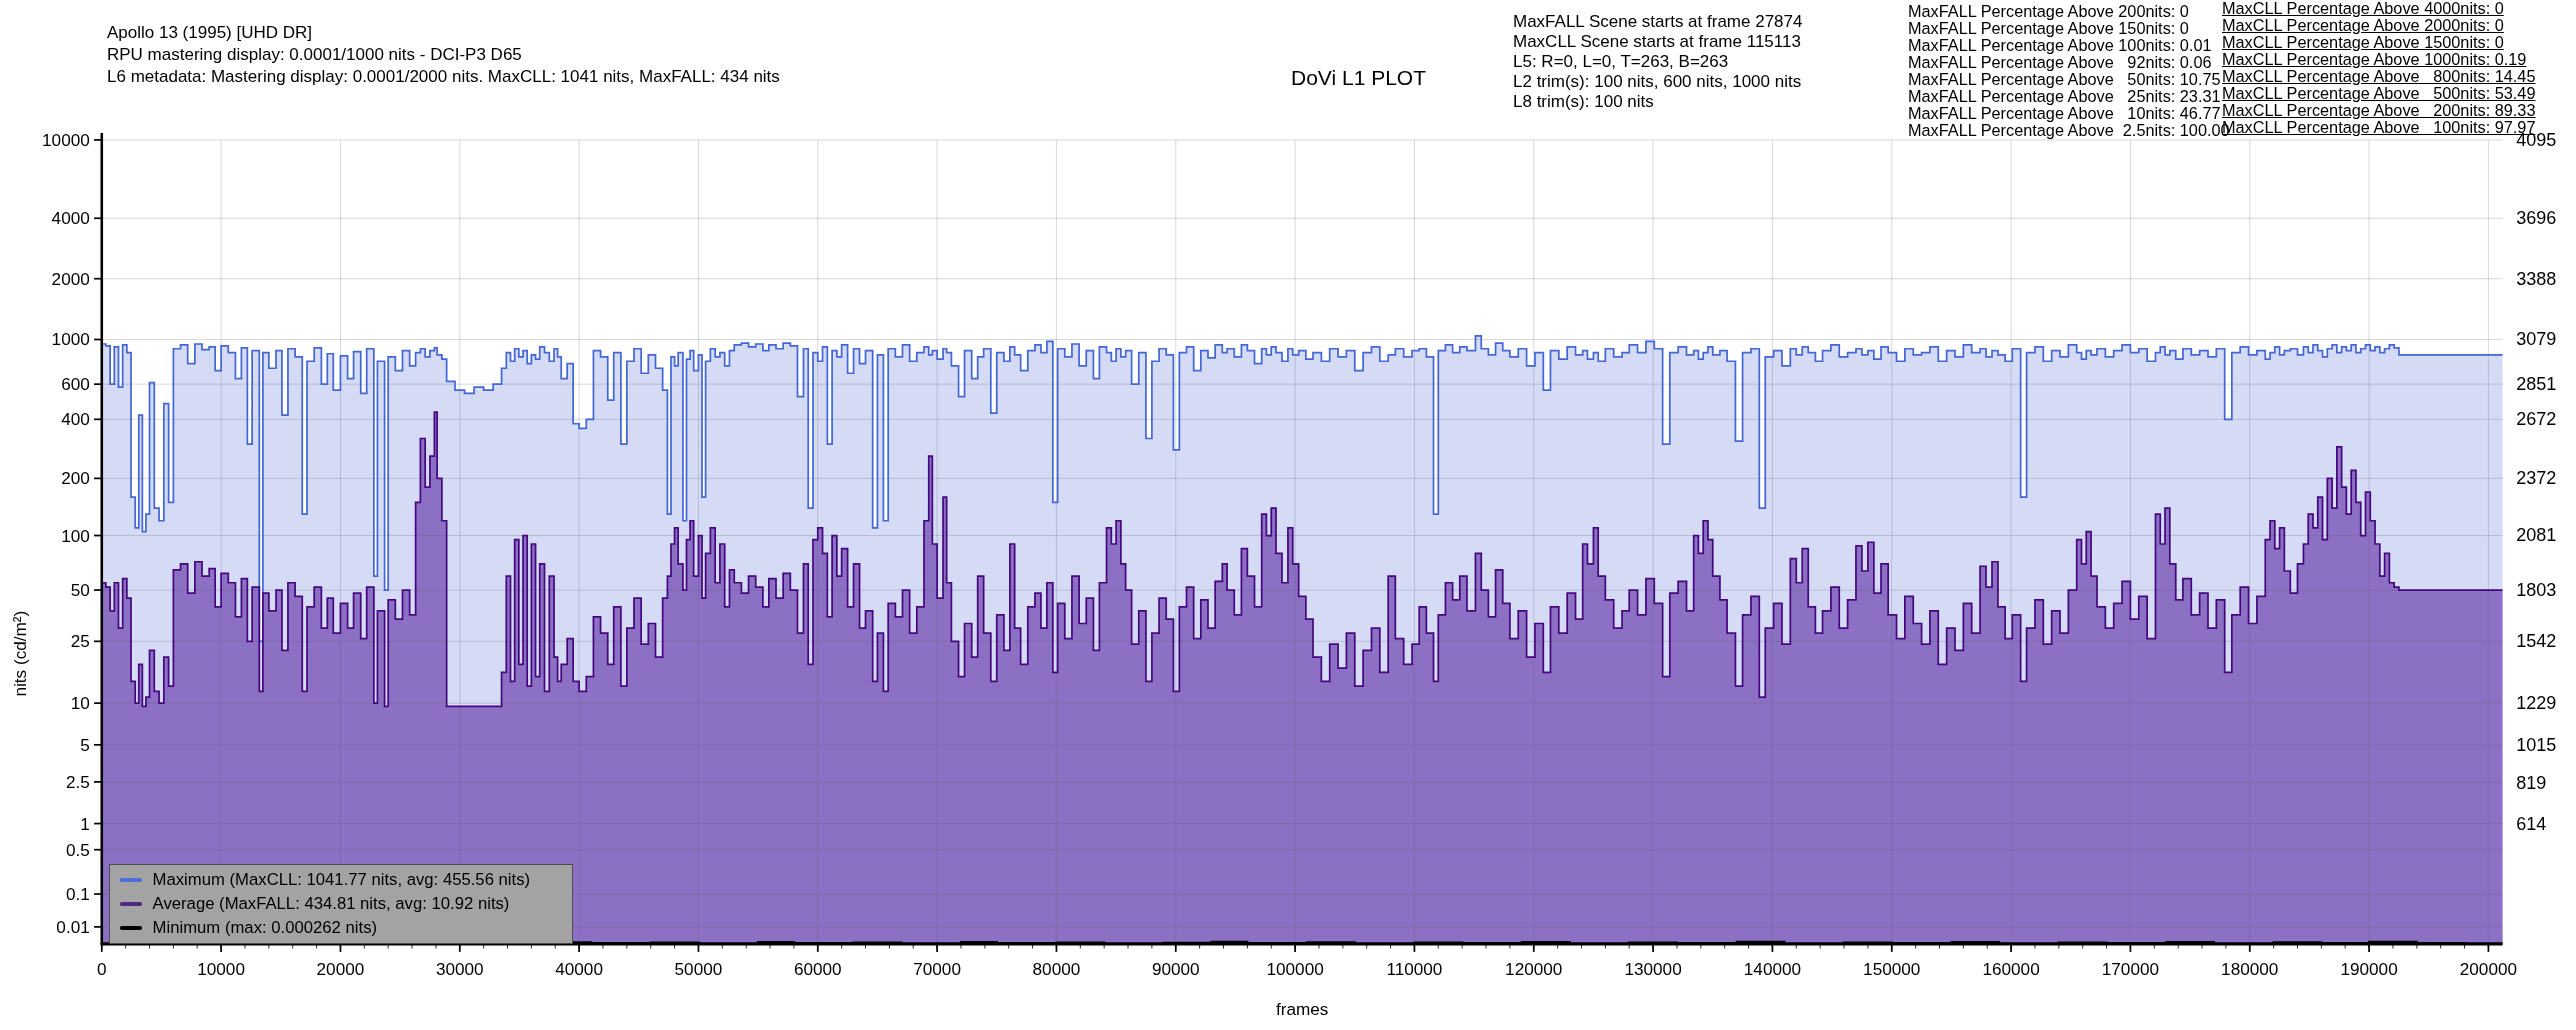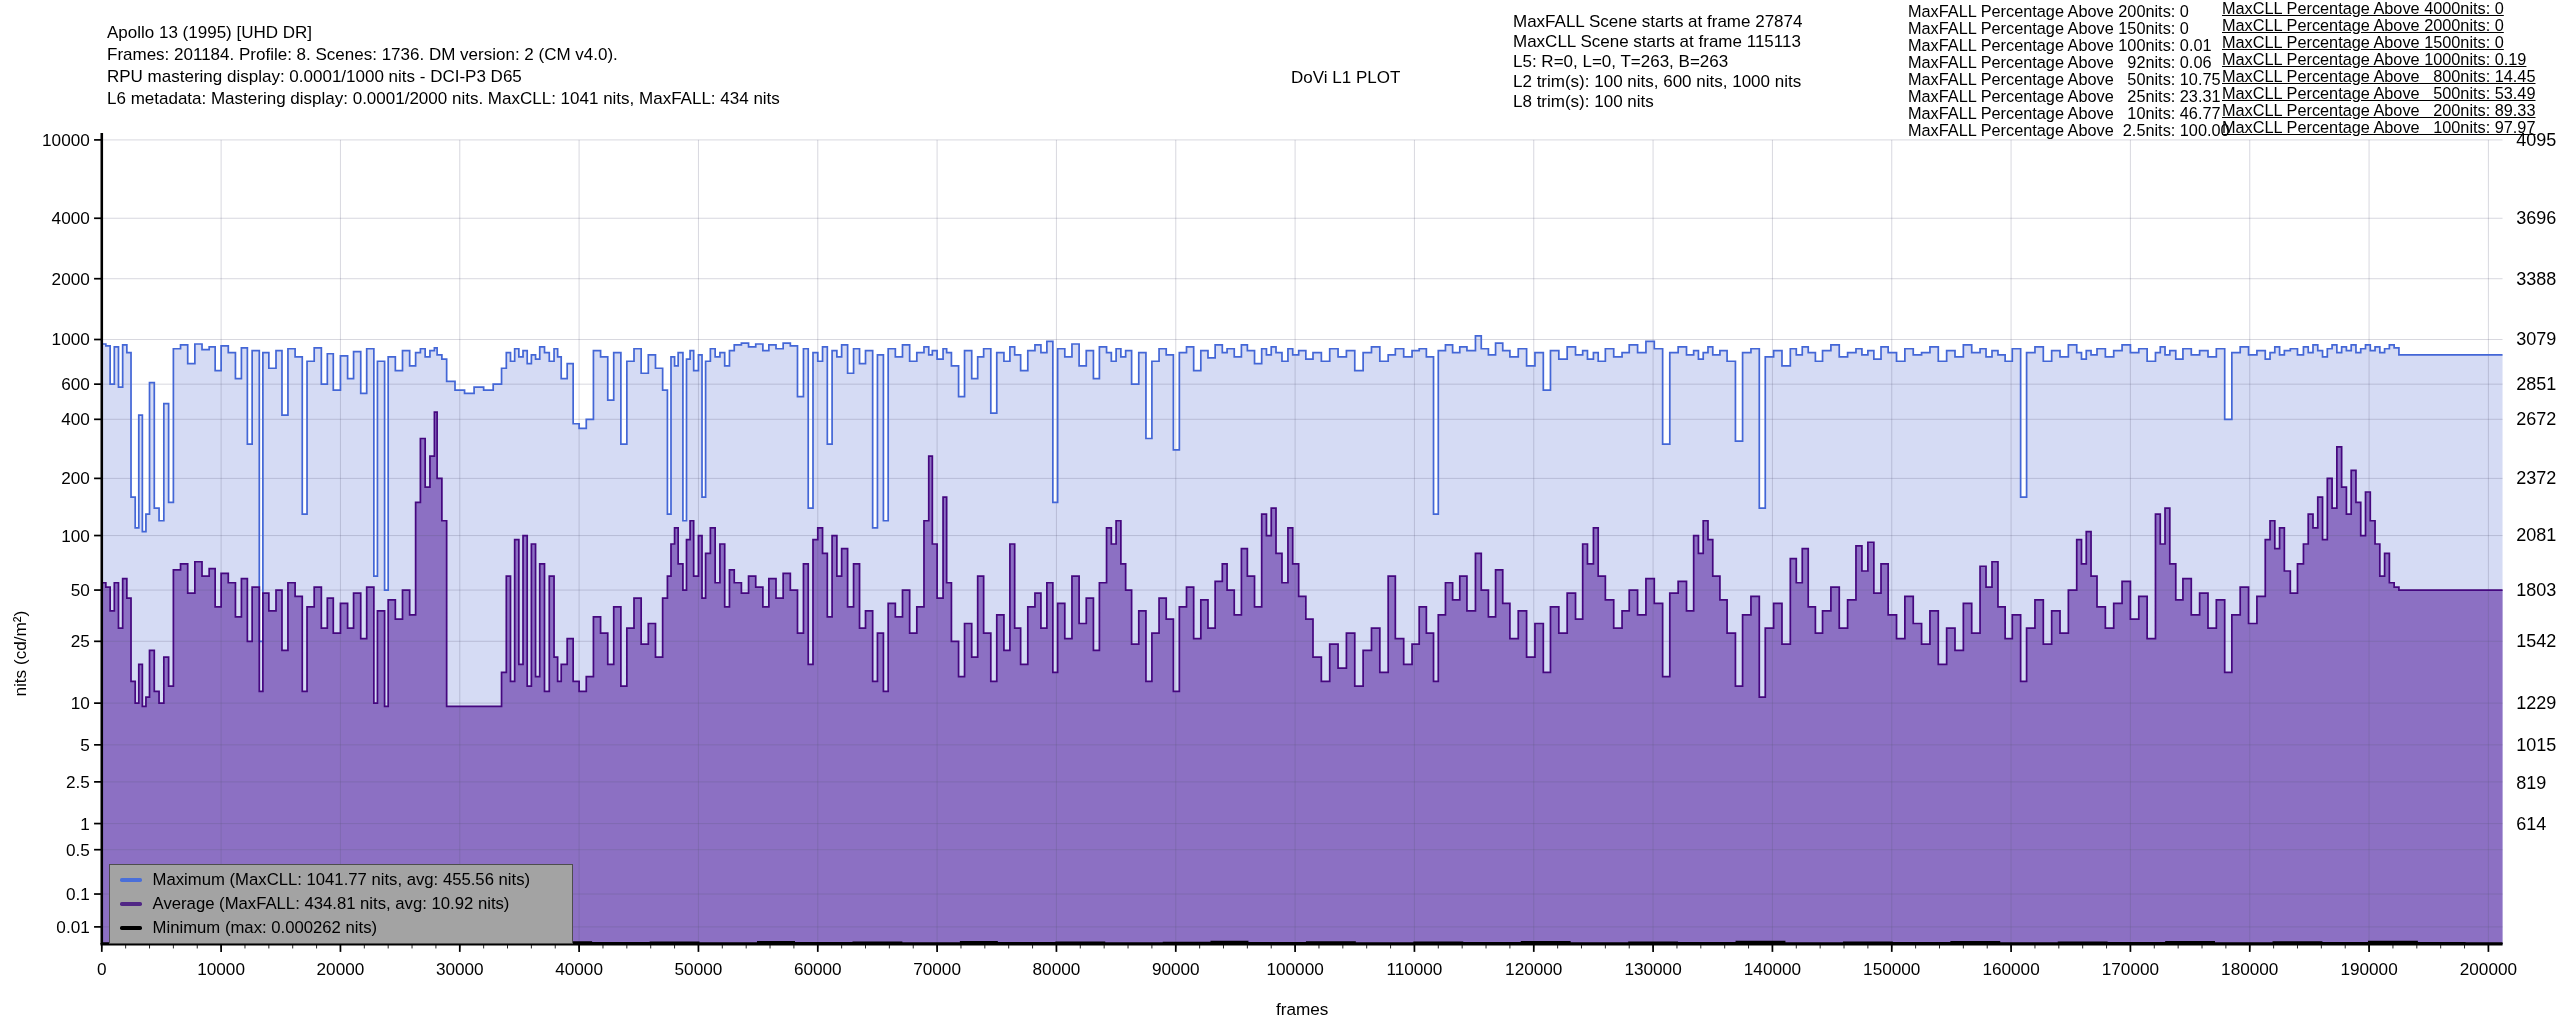--- a/index.html
+++ b/index.html
@@ -1,36 +1,36 @@
 <!DOCTYPE html>
 <html style="font-size:13.7px"><head>
 <meta charset="utf-8">
 <style>
   html,body{margin:0;padding:0;background:#fff;}
   #page{position:relative;width:2576px;height:1030px;background:#fff;overflow:hidden;
         font-family:"Liberation Sans",sans-serif;color:#000;}
   .tblock{position:absolute;white-space:pre;line-height:22px;font-size:17px;}
   .tblock div{white-space:pre;}
   #title-block{left:107px;top:22px;}
-  #plot-title{left:1291px;top:67px;font-size:17px;}
+  #plot-title{left:1291px;top:67px;font-size:21px;}
   #scene-info{left:1513px;top:12px;line-height:20px;}
   #maxfall-table{left:1908px;top:3.4px;line-height:17px;font-size:16.3px;}
   #maxcll-table{left:2222px;top:0;line-height:17px;font-size:16.3px;text-decoration:underline;}
   #chart-svg{position:absolute;left:0;top:0;}
   #legend{position:absolute;left:109px;top:864px;width:464px;height:80px;background:#a3a3a3;
           border:1.7px solid #4d4d4d;box-sizing:border-box;display:flex;flex-direction:column;
           justify-content:space-around;padding:3.4px 0 3.4px 10.3px;z-index:5;}
   .legend-row{display:flex;align-items:center;gap:10.3px;font-size:16.7px;}
   .legend-swatch{display:inline-block;width:22px;height:4.3px;border-radius:1.7px;flex:0 0 22px;}
 </style>
 </head>
 <body>
 
 <div id="page">
-  <div id="title-block" class="tblock"><div>Apollo 13 (1995) [UHD DR]</div><div>Frames: 201184. Profile: 8. Scenes: 1736. DM version: 2 (CM v4.0).</div><div>RPU mastering display: 0.0001/1000 nits - DCI-P3 D65</div><div>L6 metadata: Mastering display: 0.0001/2000 nits. MaxCLL: 1041 nits, MaxFALL: 434 nits</div></div>
+  <div id="title-block" class="tblock"><div>Apollo 13 (1995) [UHD DR]</div><div>RPU mastering display: 0.0001/1000 nits - DCI-P3 D65</div><div>L6 metadata: Mastering display: 0.0001/2000 nits. MaxCLL: 1041 nits, MaxFALL: 434 nits</div></div>
   <div id="plot-title" class="tblock">DoVi L1 PLOT</div>
   <div id="scene-info" class="tblock"><div>MaxFALL Scene starts at frame 27874</div><div>MaxCLL Scene starts at frame 115113</div><div>L5: R=0, L=0, T=263, B=263</div><div>L2 trim(s): 100 nits, 600 nits, 1000 nits</div><div>L8 trim(s): 100 nits</div></div>
   <div id="maxfall-table" class="tblock"><div>MaxFALL Percentage Above 200nits: 0</div><div>MaxFALL Percentage Above 150nits: 0</div><div>MaxFALL Percentage Above 100nits: 0.01</div><div>MaxFALL Percentage Above   92nits: 0.06</div><div>MaxFALL Percentage Above   50nits: 10.75</div><div>MaxFALL Percentage Above   25nits: 23.31</div><div>MaxFALL Percentage Above   10nits: 46.77</div><div>MaxFALL Percentage Above  2.5nits: 100.00</div></div>
   <div id="maxcll-table" class="tblock"><div>MaxCLL Percentage Above 4000nits: 0</div><div>MaxCLL Percentage Above 2000nits: 0</div><div>MaxCLL Percentage Above 1500nits: 0</div><div>MaxCLL Percentage Above 1000nits: 0.19</div><div>MaxCLL Percentage Above   800nits: 14.45</div><div>MaxCLL Percentage Above   500nits: 53.49</div><div>MaxCLL Percentage Above   200nits: 89.33</div><div>MaxCLL Percentage Above   100nits: 97.97</div></div>
   <svg id="chart-svg" width="2576" height="1030" viewBox="0 0 3000 1200">
       <path d="M118.00 400.78H122.73V402.95H127.73V447.57H132.60V404.05H137.46V451.01H142.33V401.86H147.20V410.93H152.06V579.07H156.93V614.94H161.10V483.63H165.27V619.33H169.44V599.05H173.61V445.89H179.17V591.94H184.73V606.68H190.29V470.16H195.86V585.30H201.42V406.30H209.76V401.86H218.10V423.54H226.44V400.78H234.78V407.44H243.12V404.05H250.08V431.91H257.03V402.95H265.37V410.93H273.71V441.02H280.66V405.17H287.61V517.31H293.17V408.59H301.52V747.18H305.69V410.93H312.64V429.04H320.98V408.59H327.93V483.63H334.88V406.30H343.22V415.79H351.57V599.05H357.13V420.89H365.47V405.17H373.81V447.57H380.76V412.13H387.71V454.57H396.05V414.56H404.40V441.02H411.35V409.75H419.69V458.25H426.64V406.30H434.98V671.09H439.15V420.89H447.49V687.46H451.66V415.79H460.01V431.91H468.35V408.59H476.69V426.25H483.64V410.93H489.20V406.30H494.76V415.79H500.32V408.59H505.52V405.17H508.67V413.33H514.23V418.31H519.79V444.24H529.52V454.57H540.64V458.25H551.76V451.01H562.89V454.57H574.01V447.57H583.74V429.04H589.30V410.93H594.17V420.89H599.03V406.30H603.90V415.79H608.77V408.59H613.63V423.54H618.50V413.33H623.36V418.31H628.23V404.05H633.79V410.93H639.35V420.89H644.91V406.30H649.08V415.79H653.25V441.02H660.21V423.54H667.16V493.68H674.11V499.11H682.45V488.53H690.79V408.59H699.13V415.79H707.47V466.04H714.43V410.93H722.77V517.31H729.72V420.89H738.06V406.30H746.40V434.86H754.74V413.33H763.09V429.04H771.43V454.57H776.99V599.05H781.16V415.79H785.33V426.25H789.50V410.93H795.06V606.68H799.23V418.31H803.40V408.59H807.57V431.91H813.13V413.33H817.31V579.07H821.48V420.89H827.04V406.30H832.60V415.79H838.16V410.93H843.72V426.25H849.28V408.59H854.84V401.86H863.18V399.71H871.53V404.05H879.87V400.78H888.21V408.59H895.16V401.86H903.50V406.30H911.84V399.71H920.19V402.95H928.53V462.07H935.48V406.30H941.04V591.94H946.60V410.93H952.16V420.89H957.72V404.05H963.28V517.31H968.84V408.59H974.41V415.79H979.97V401.86H986.92V434.86H993.87V406.30H1000.82V423.54H1007.77V408.59H1016.11V614.94H1021.68V413.33H1028.63V606.68H1034.19V406.30H1042.53V415.79H1050.87V401.86H1059.21V420.89H1067.55V410.93H1075.90V404.05H1081.46V413.33H1085.63V408.59H1091.19V418.31H1098.14V406.30H1102.31V410.93H1107.87V426.25H1116.21V462.07H1123.16V408.59H1131.51V441.02H1138.46V415.79H1145.41V406.30H1153.75V481.26H1160.70V410.93H1169.04V420.89H1176.00V404.05H1181.56V413.33H1188.51V431.91H1196.85V408.59H1205.19V401.86H1212.14V410.93H1219.09V397.60H1226.04V585.30H1231.61V406.30H1239.95V415.79H1248.29V400.78H1256.63V426.25H1264.97V408.59H1273.31V441.02H1280.27V404.05H1288.61V410.93H1294.17V420.89H1299.73V406.30H1305.29V415.79H1310.85V408.59H1317.80V447.57H1326.14V410.93H1334.49V510.88H1341.44V420.89H1349.78V406.30H1358.12V413.33H1366.46V524.17H1373.41V410.93H1381.76V404.05H1390.10V431.91H1398.44V408.59H1406.78V417.04H1415.12V401.86H1423.46V410.93H1429.02V406.30H1437.37V415.79H1445.71V401.86H1452.66V408.59H1461.00V423.54H1469.34V406.30H1474.90V413.33H1480.46V404.05H1486.03V410.93H1492.98V420.89H1499.93V406.30H1505.49V413.33H1512.44V408.59H1520.78V418.31H1529.12V410.93H1538.86V420.89H1548.59V406.30H1558.32V415.79H1568.05V408.59H1577.78V431.91H1587.51V410.93H1597.25V404.05H1606.98V420.89H1616.71V413.33H1625.05V406.30H1634.78V415.79H1644.52V408.59H1652.86V406.30H1661.20V415.79H1669.54V599.05H1675.10V408.59H1683.44V401.86H1691.79V410.93H1700.13V404.05H1708.47V408.59H1718.38V391.36H1725.15V406.30H1733.49V413.33H1741.83V399.71H1750.18V408.59H1758.52V415.79H1768.25V406.30H1777.98V426.25H1787.71V410.93H1797.45V454.57H1805.79V408.59H1815.52V418.31H1825.25V404.05H1834.98V413.33H1843.32V408.59H1848.89V418.31H1855.84V410.93H1861.40V420.89H1869.74V406.30H1879.47V415.79H1889.20V410.93H1897.55V401.86H1907.28V410.93H1917.01V397.60H1926.74V406.30H1936.47V517.31H1944.81V410.93H1954.55V404.05H1964.28V413.33H1972.62V408.59H1978.18V418.31H1983.74V410.93H1989.30V404.05H1994.86V413.33H2003.21V408.59H2011.55V420.89H2021.28V514.05H2029.62V410.93H2039.35V406.30H2049.08V591.94H2056.04V415.79H2065.77V408.59H2075.50V426.25H2085.23V406.30H2092.18V413.33H2099.13V404.05H2106.09V410.93H2114.43V420.89H2122.77V408.59H2132.50V401.86H2142.23V415.79H2151.96V410.93H2161.70V406.30H2168.65V413.33H2175.60V408.59H2182.55V418.31H2190.89V404.05H2199.23V410.93H2208.97V420.89H2218.70V406.30H2228.43V413.33H2238.16V410.93H2247.89V404.05H2257.62V420.89H2267.36V408.59H2277.09V415.79H2286.82V401.86H2296.55V410.93H2306.28V406.30H2313.24V415.79H2320.19V408.59H2327.14V413.33H2335.48V420.89H2343.82V406.30H2353.55V579.07H2360.50V410.93H2370.24V404.05H2379.97V420.89H2389.70V408.59H2399.43V415.79H2409.16V401.86H2418.90V410.93H2424.46V418.31H2430.02V408.59H2435.58V413.33H2442.53V406.30H2452.26V415.79H2461.99V408.59H2471.73V401.86H2481.46V410.93H2491.19V406.30H2500.92V420.89H2510.65V410.93H2516.22V404.05H2521.78V413.33H2527.34V408.59H2534.29V418.31H2542.63V406.30H2552.36V413.33H2562.09V408.59H2571.83V415.79H2581.56V406.30H2591.29V488.53H2599.63V410.93H2609.36V404.05H2619.10V413.33H2628.83V408.59H2638.56V418.31H2644.12V410.93H2649.68V404.05H2655.24V413.33H2660.80V408.59H2667.75V406.30H2676.10V413.33H2683.05V404.05H2688.61V410.93H2694.17V401.86H2699.73V408.59H2705.29V415.79H2710.85V406.30H2716.41V401.86H2721.97V410.93H2727.54V404.05H2733.10V408.59H2738.66V401.86H2744.22V410.93H2749.78V406.30H2755.34V401.86H2760.90V408.59H2766.46V404.05H2772.02V410.93H2777.59V406.30H2783.15V401.86H2788.71V405.17H2794.27V413.33H2915.00V1100H118.00Z" fill="#d5dbf4" stroke="none"></path>
       <path d="M118.00 678.93H122.73V683.96H127.73V711.59H132.60V678.93H137.46V731.88H142.33V674.15H147.20V696.80H152.06V793.73H156.93V819.18H161.10V773.96H165.27V822.96H169.44V812.09H173.61V757.72H179.17V805.54H184.73V819.18H190.29V765.48H195.86V799.43H201.42V663.82H209.76V657.05H218.10V691.09H226.44V654.47H234.78V671.09H243.12V662.43H250.08V707.13H257.03V668.12H265.37V678.93H273.71V718.71H280.66V674.15H287.61V747.18H293.17V683.96H301.52V805.54H305.69V691.09H312.64V711.59H320.98V687.46H327.93V757.72H334.88V678.93H343.22V694.86H351.57V805.54H357.13V707.13H365.47V683.96H373.81V731.88H380.76V696.80H387.71V737.70H396.05V702.86H404.40V731.88H411.35V691.09H419.69V743.91H426.64V683.96H434.98V819.18H439.15V711.59H447.49V822.96H451.66V698.78H460.01V721.20H468.35V687.46H476.69V716.28H483.64V585.30H489.20V510.88H494.76V567.64H500.32V531.52H505.52V480.14H508.67V557.35H514.23V606.68H519.79V822.96H529.52V822.96H540.64V822.96H551.76V822.96H562.89V822.96H574.01V822.96H583.74V783.30H589.30V671.09H594.17V793.73H599.03V628.75H603.90V773.96H608.77V623.93H613.63V799.43H618.50V633.80H623.36V788.36H628.23V657.05H633.79V805.54H639.35V671.09H644.91V765.48H649.08V793.73H653.25V773.96H660.21V743.91H667.16V793.73H674.11V805.54H682.45V788.36H690.79V718.71H699.13V737.70H707.47V773.96H714.43V707.13H722.77V799.43H729.72V731.88H738.06V696.80H746.40V750.56H754.74V726.39H763.09V765.48H771.43V696.80H776.99V671.09H781.16V633.80H785.33V614.94H789.50V657.05H795.06V687.46H799.23V628.75H803.40V606.68H807.57V671.09H813.13V623.93H817.31V696.80H821.48V644.75H827.04V614.94H832.60V678.93H838.16V633.80H843.72V707.13H849.28V663.82H854.84V678.93H863.18V691.09H871.53V671.09H879.87V683.96H888.21V707.13H895.16V674.15H903.50V696.80H911.84V668.12H920.19V687.46H928.53V737.70H935.48V657.05H941.04V773.96H946.60V628.75H952.16V614.94H957.72V644.75H963.28V718.71H968.84V623.93H974.41V671.09H979.97V639.13H986.92V707.13H993.87V657.05H1000.82V731.88H1007.77V711.59H1016.11V793.73H1021.68V737.70H1028.63V805.54H1034.19V702.86H1042.53V718.71H1050.87V687.46H1059.21V737.70H1067.55V707.13H1075.90V606.68H1081.46V531.52H1085.63V633.80H1091.19V696.80H1098.14V579.07H1102.31V678.93H1107.87V747.18H1116.21V788.36H1123.16V726.39H1131.51V765.48H1138.46V671.09H1145.41V737.70H1153.75V793.73H1160.70V716.28H1169.04V757.72H1176.00V633.80H1181.56V731.88H1188.51V773.96H1196.85V707.13H1205.19V691.09H1212.14V731.88H1219.09V678.93H1226.04V783.30H1231.61V702.86H1239.95V743.91H1248.29V671.09H1256.63V726.39H1264.97V696.80H1273.31V757.72H1280.27V678.93H1288.61V614.94H1294.17V633.80H1299.73V606.68H1305.29V657.05H1310.85V687.46H1317.80V750.56H1326.14V711.59H1334.49V793.73H1341.44V737.70H1349.78V696.80H1358.12V721.20H1366.46V805.54H1373.41V707.13H1381.76V683.96H1390.10V743.91H1398.44V698.78H1406.78V731.88H1415.12V677.31H1423.46V657.05H1429.02V687.46H1437.37V716.28H1445.71V639.13H1452.66V671.09H1461.00V707.13H1469.34V599.05H1474.90V623.93H1480.46V591.94H1486.03V644.75H1492.98V678.93H1499.93V614.94H1505.49V657.05H1512.44V694.86H1520.78V721.20H1529.12V765.48H1538.86V793.73H1548.59V750.56H1558.32V778.51H1568.05V737.70H1577.78V799.43H1587.51V757.72H1597.25V731.88H1606.98V783.30H1616.71V671.09H1625.05V743.91H1634.78V773.96H1644.52V750.56H1652.86V707.13H1661.20V737.70H1669.54V793.73H1675.10V716.28H1683.44V678.93H1691.79V698.78H1700.13V671.09H1708.47V711.59H1718.38V644.75H1725.15V687.46H1733.49V718.71H1741.83V663.82H1750.18V702.86H1758.52V743.91H1768.25V711.59H1777.98V765.48H1787.71V726.39H1797.45V783.30H1805.79V707.13H1815.52V737.70H1825.25V691.09H1834.98V721.20H1843.32V633.80H1848.89V657.05H1855.84V614.94H1861.40V671.09H1869.74V698.78H1879.47V731.88H1889.20V711.59H1897.55V687.46H1907.28V716.28H1917.01V674.15H1926.74V702.86H1936.47V788.36H1944.81V691.09H1954.55V677.31H1964.28V711.59H1972.62V623.93H1978.18V644.75H1983.74V606.68H1989.30V628.75H1994.86V671.09H2003.21V698.78H2011.55V737.70H2021.28V799.43H2029.62V716.28H2039.35V694.86H2049.08V812.09H2056.04V731.88H2065.77V702.86H2075.50V750.56H2085.23V650.71H2092.18V678.93H2099.13V639.13H2106.09V707.13H2114.43V737.70H2122.77V711.59H2132.50V683.96H2142.23V731.88H2151.96V698.78H2161.70V635.90H2168.65V665.23H2175.60V631.75H2182.55V691.09H2190.89V657.05H2199.23V716.28H2208.97V743.91H2218.70V694.86H2228.43V726.39H2238.16V750.56H2247.89V711.59H2257.62V773.96H2267.36V731.88H2277.09V757.72H2286.82V702.86H2296.55V737.70H2306.28V659.70H2313.24V683.96H2320.19V654.47H2327.14V707.13H2335.48V743.91H2343.82V716.28H2353.55V793.73H2360.50V731.88H2370.24V698.78H2379.97V750.56H2389.70V711.59H2399.43V737.70H2409.16V687.46H2418.90V628.75H2424.46V657.05H2430.02V619.33H2435.58V671.09H2442.53V707.13H2452.26V731.88H2461.99V702.86H2471.73V677.31H2481.46V721.20H2491.19V694.86H2500.92V743.91H2510.65V599.05H2516.22V633.80H2521.78V591.94H2527.34V657.05H2534.29V698.78H2542.63V674.15H2552.36V716.28H2562.09V691.09H2571.83V731.88H2581.56V698.78H2591.29V783.30H2599.63V716.28H2609.36V683.96H2619.10V726.39H2628.83V694.86H2638.56V628.75H2644.12V606.68H2649.68V639.13H2655.24V614.94H2660.80V665.23H2667.75V691.09H2676.10V657.05H2683.05V633.80H2688.61V599.05H2694.17V614.94H2699.73V579.07H2705.29V628.75H2710.85V557.35H2716.41V591.94H2721.97V520.69H2727.54V567.64H2733.10V599.05H2738.66V548.00H2744.22V585.30H2749.78V623.93H2755.34V573.19H2760.90V606.68H2766.46V633.80H2772.02V671.09H2777.59V644.75H2783.15V678.93H2788.71V683.96H2794.27V687.46H2915.00V1100H118.00Z" fill="#8c70c3" stroke="none"></path>
       <line x1="118" y1="163" x2="118" y2="1100" stroke="rgba(90,90,120,0.28)" stroke-width="1"></line>
       <line x1="257.02696039446477" y1="163" x2="257.02696039446477" y2="1100" stroke="rgba(90,90,120,0.28)" stroke-width="1"></line>
       <line x1="396.05392078892953" y1="163" x2="396.05392078892953" y2="1100" stroke="rgba(90,90,120,0.28)" stroke-width="1"></line>

